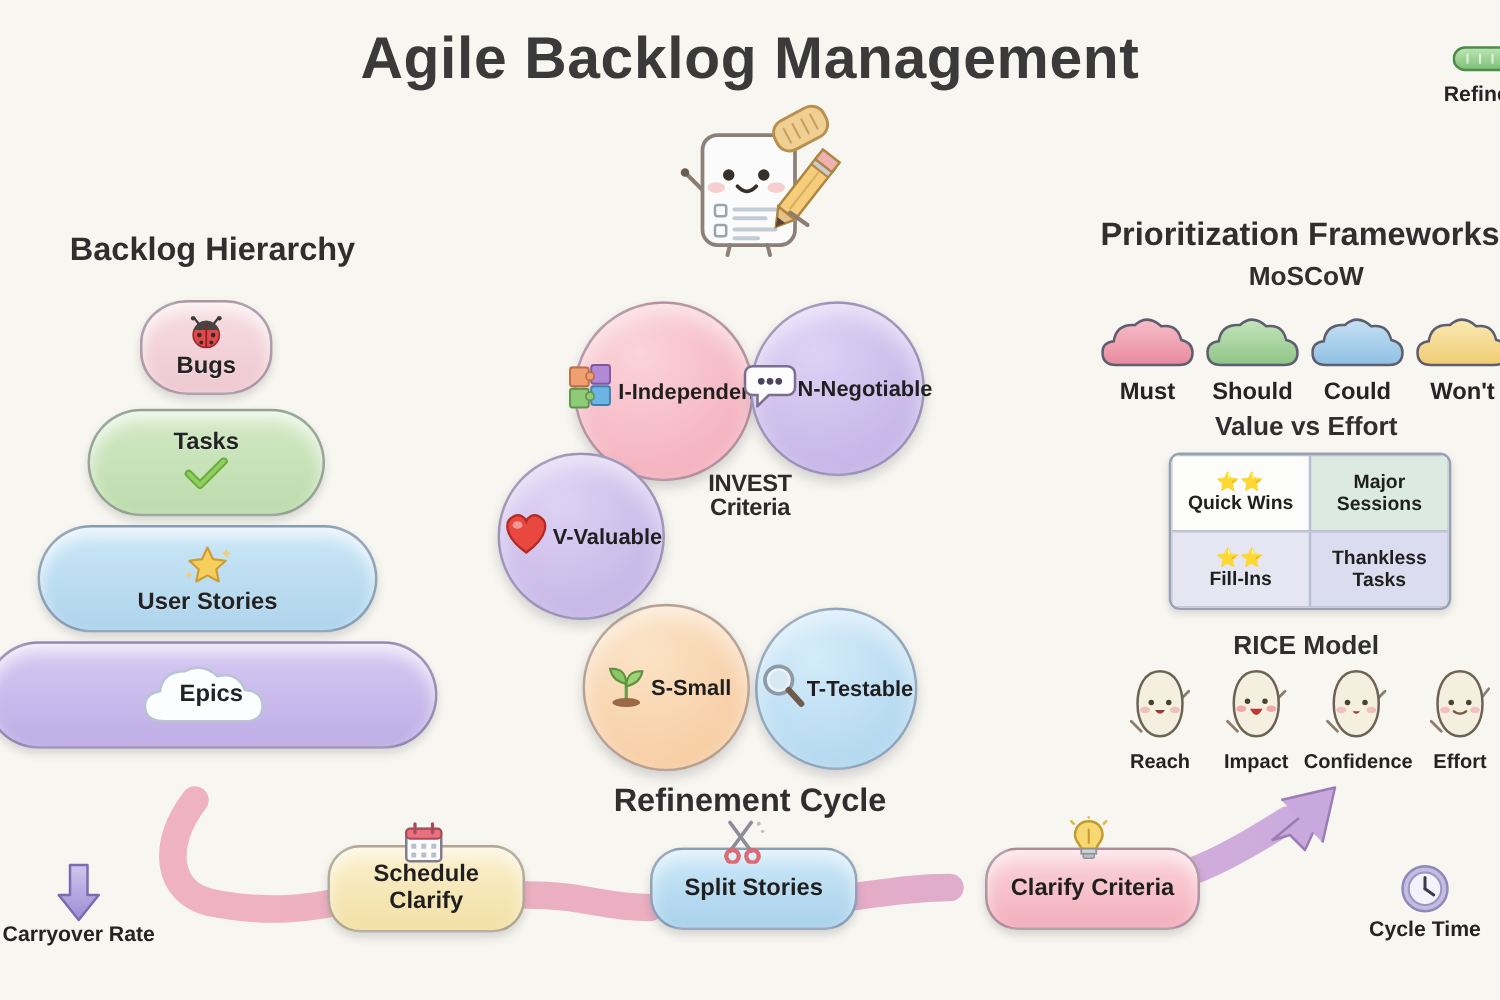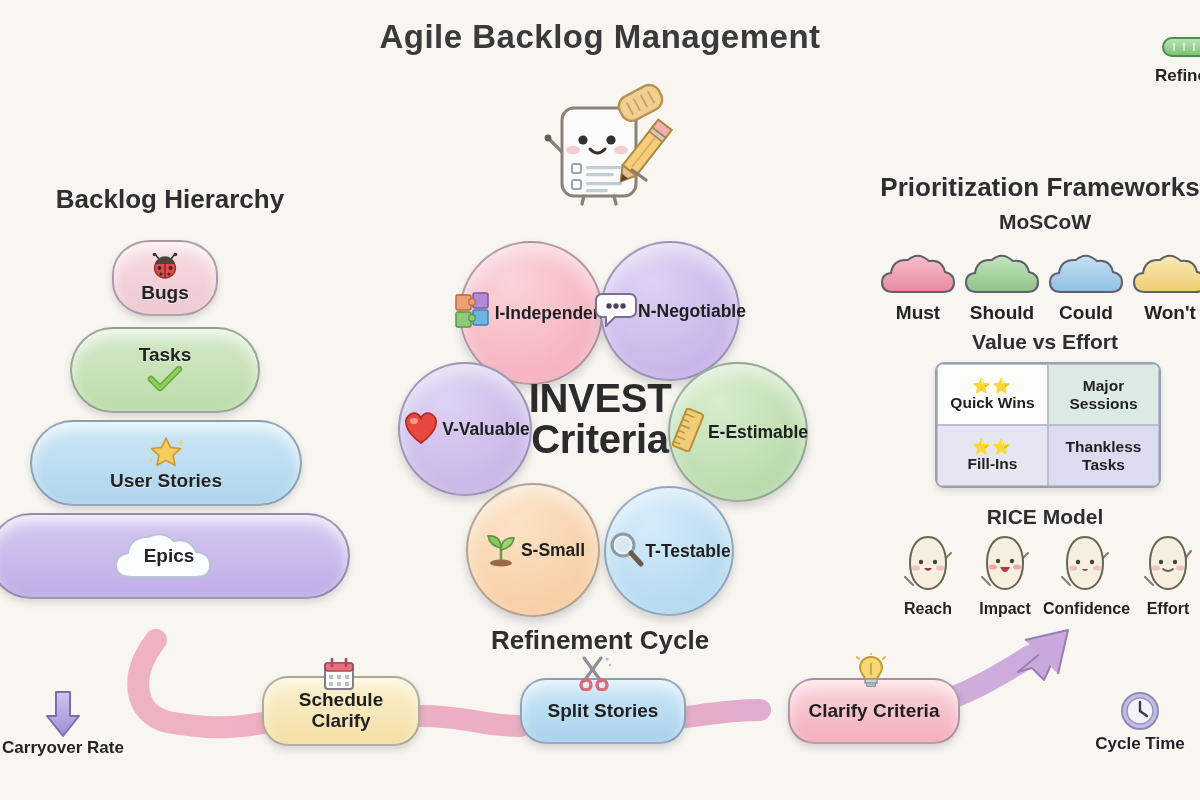--- a/index.html
+++ b/index.html
@@ -9,21 +9,21 @@
     font-family:"Liberation Sans", sans-serif;
     color:#2e2e2e;
     position:relative;
   }
   .stage{position:absolute;inset:0;}
   .abs{position:absolute;}
 
   
   .title{
     left:0;right:0;top:18px;text-align:center;
-    font-size:33px;font-weight:700;letter-spacing:.5px;color:#3a3a3a;
+    font-size:47px;font-weight:700;letter-spacing:.5px;color:#3a3a3a;
   }
 
   
   .sec-h{font-size:26px;font-weight:700;color:#2f2f2f;text-align:center;white-space:nowrap;}
   .sub-h{font-size:21px;font-weight:700;color:#2f2f2f;text-align:center;white-space:nowrap;}
 
   
   .mascot{left:528px;top:78px;width:150px;height:128px;}
 
   
@@ -44,21 +44,21 @@
     display:flex;flex-direction:row;align-items:center;justify-content:center;
     box-sizing:border-box;
     border:2px solid rgba(95,95,115,.42);
     box-shadow:0 5px 9px rgba(60,60,80,.2), inset 0 9px 18px rgba(255,255,255,.6);
     text-align:center;
   }
   .inv-ico{line-height:1;margin-bottom:2px;}
   .inv-t{font-size:17.5px;font-weight:700;color:#1f1f1f;white-space:nowrap;}
   .invest-center{
     left:500px;top:378px;width:200px;text-align:center;
-    font-size:40px;font-weight:700;color:#2b2b2b;line-height:1.02;letter-spacing:-.3px;
+    font-size:19px;font-weight:700;color:#2b2b2b;line-height:1.02;letter-spacing:-.3px;
   }
 
   
   .cloud-wrap{position:absolute;width:90px;text-align:center;}
   .cloud-lbl{font-size:19px;font-weight:700;color:#242424;margin-top:2px;}
 
   
   .matrix{
     position:absolute;left:935px;top:362px;width:222px;height:122px;
     border:2px solid #9aa0b4;border-radius:9px;overflow:hidden;
@@ -233,36 +233,20 @@
       <svg width="44" height="36" viewBox="0 0 44 36">
         <path d="M8 3 h28 a6 6 0 0 1 6 6 v11 a6 6 0 0 1 -6 6 h-15 l-9 9 v-9 h-4 a6 6 0 0 1 -6 -6 v-11 a6 6 0 0 1 6 -6 z" fill="#fdfdfd" stroke="#7a6f92" stroke-width="2"></path>
         <circle cx="15" cy="15" r="2.7" fill="#4b4358"></circle>
         <circle cx="22" cy="15" r="2.7" fill="#4b4358"></circle>
         <circle cx="29" cy="15" r="2.7" fill="#4b4358"></circle>
       </svg>
     </span>
     <span class="inv-t">N-Negotiable</span>
   </div>
 
-  <div class="inv-c" style="left:668px;top:362px;width:140px;height:140px;background:radial-gradient(circle at 36% 28%, #d7edcd, #aed49f);">
-    <span class="inv-ico">
-      <svg width="40" height="44" viewBox="0 0 40 44">
-        <g transform="rotate(22 20 22)">
-          <rect x="11" y="2" width="18" height="40" rx="2.5" fill="#f2cd78" stroke="#b88f3c" stroke-width="2"></rect>
-          <line x1="11" y1="8" x2="21" y2="8" stroke="#b88f3c" stroke-width="1.5"></line>
-          <line x1="11" y1="14" x2="18" y2="14" stroke="#b88f3c" stroke-width="1.5"></line>
-          <line x1="11" y1="20" x2="21" y2="20" stroke="#b88f3c" stroke-width="1.5"></line>
-          <line x1="11" y1="26" x2="18" y2="26" stroke="#b88f3c" stroke-width="1.5"></line>
-          <line x1="11" y1="32" x2="21" y2="32" stroke="#b88f3c" stroke-width="1.5"></line>
-          <line x1="11" y1="38" x2="18" y2="38" stroke="#b88f3c" stroke-width="1.5"></line>
-        </g>
-      </svg>
-    </span>
-    <span class="inv-t">E-Estimable</span>
-  </div>
 
   <div class="inv-c" style="left:604px;top:486px;width:130px;height:130px;background:radial-gradient(circle at 36% 28%, #d4ecfa, #a9d2ec);">
     <span class="inv-ico">
       <svg width="38" height="38" viewBox="0 0 38 38">
         <circle cx="16" cy="15" r="11" fill="#e9f3f9" stroke="#8e9aa6" stroke-width="3"></circle>
         <circle cx="16" cy="15" r="7.5" fill="#cfe3ef" opacity=".6"></circle>
         <line x1="24" y1="23" x2="34" y2="34" stroke="#6f5b4c" stroke-width="5" stroke-linecap="round"></line>
       </svg>
     </span>
     <span class="inv-t">T-Testable</span>

